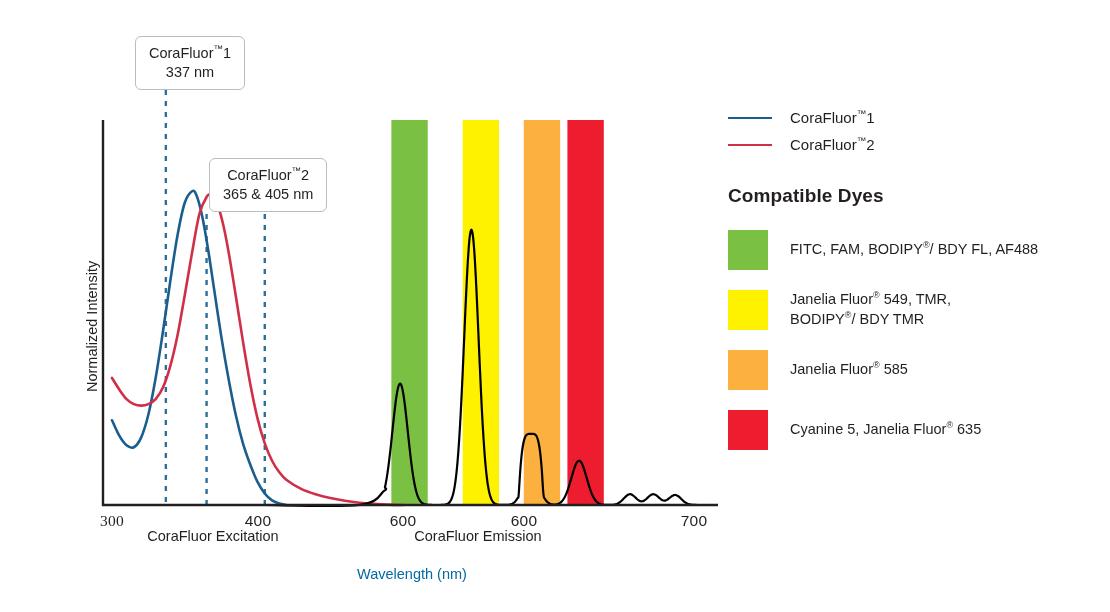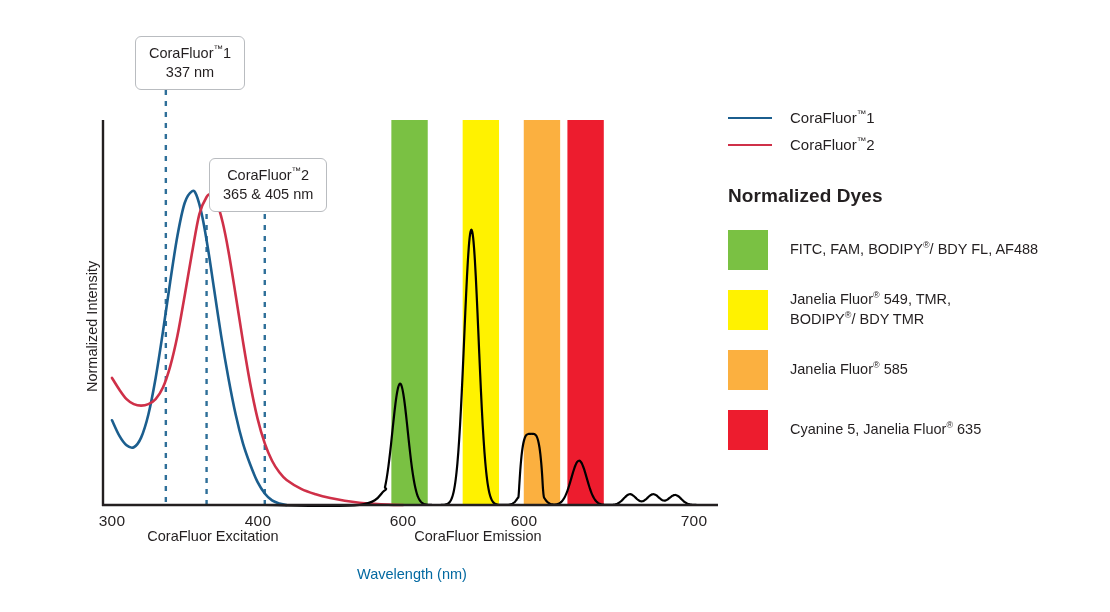--- a/index.html
+++ b/index.html
@@ -137,21 +137,21 @@
         <line x1="206.575" y1="214" x2="206.575" y2="505" stroke="#2e6f99" stroke-width="2.4" stroke-dasharray="5 6" stroke-linecap="butt"></line>
         <line x1="264.775" y1="214" x2="264.775" y2="505" stroke="#2e6f99" stroke-width="2.4" stroke-dasharray="5 6" stroke-linecap="butt"></line>
         <path d="M 112.00 420.30 C 113.21 422.87, 116.85 431.53, 119.28 435.70 C 121.70 439.87, 124.13 443.40, 126.55 445.32 C 128.97 447.25, 131.40 448.53, 133.82 447.25 C 136.25 445.97, 138.67 443.08, 141.10 437.63 C 143.53 432.17, 145.95 424.47, 148.38 414.52 C 150.80 404.58, 153.22 391.75, 155.65 377.95 C 158.08 364.15, 160.50 347.79, 162.93 331.75 C 165.35 315.71, 167.77 297.74, 170.20 281.70 C 172.63 265.66, 175.05 248.65, 177.48 235.50 C 179.90 222.35, 182.32 210.15, 184.75 202.77 C 187.18 195.40, 190.09 192.51, 192.03 191.23 C 193.97 189.94, 194.69 190.90, 196.39 195.07 C 198.09 199.25, 200.27 207.27, 202.21 216.25 C 204.15 225.23, 206.09 237.10, 208.03 248.97 C 209.97 260.85, 211.67 273.04, 213.85 287.48 C 216.03 301.91, 218.70 320.52, 221.13 335.60 C 223.55 350.68, 225.97 364.80, 228.40 377.95 C 230.83 391.10, 233.25 403.62, 235.68 414.52 C 238.10 425.43, 240.53 435.06, 242.95 443.40 C 245.38 451.74, 247.80 458.16, 250.22 464.57 C 252.65 470.99, 255.07 477.09, 257.50 481.90 C 259.93 486.71, 262.35 490.37, 264.77 493.45 C 267.20 496.53, 269.63 498.71, 272.05 500.38 C 274.48 502.05, 276.90 502.69, 279.33 503.46 C 281.75 504.23, 285.39 504.74, 286.60 505.00" fill="none" stroke="#1b5e8e" stroke-width="2.6" stroke-linejoin="round" stroke-linecap="round"></path>
         <path d="M 112.00 377.95 C 113.21 379.88, 116.85 385.97, 119.28 389.50 C 121.70 393.03, 124.13 396.69, 126.55 399.13 C 128.97 401.56, 131.40 403.04, 133.82 404.13 C 136.25 405.22, 138.67 405.67, 141.10 405.67 C 143.53 405.67, 145.95 405.22, 148.38 404.13 C 150.80 403.04, 153.22 401.88, 155.65 399.13 C 158.08 396.37, 160.50 393.03, 162.93 387.57 C 165.35 382.12, 167.77 375.06, 170.20 366.40 C 172.63 357.74, 175.05 347.47, 177.48 335.60 C 179.90 323.73, 182.32 308.97, 184.75 295.17 C 187.18 281.38, 189.60 266.30, 192.03 252.82 C 194.45 239.35, 196.88 223.63, 199.30 214.32 C 201.73 205.02, 204.63 200.21, 206.57 197.00 C 208.51 193.79, 209.24 194.11, 210.94 195.07 C 212.64 196.04, 214.82 198.28, 216.76 202.77 C 218.70 207.27, 220.64 214.00, 222.58 222.02 C 224.52 230.05, 226.22 238.71, 228.40 250.90 C 230.58 263.09, 233.25 280.10, 235.68 295.17 C 238.10 310.25, 240.53 326.62, 242.95 341.38 C 245.38 356.13, 247.80 370.89, 250.22 383.73 C 252.65 396.56, 255.07 408.43, 257.50 418.38 C 259.93 428.32, 262.35 436.34, 264.77 443.40 C 267.20 450.46, 269.63 455.91, 272.05 460.73 C 274.48 465.54, 276.90 469.07, 279.33 472.27 C 281.75 475.48, 282.96 477.22, 286.60 479.98 C 290.24 482.73, 296.30 486.46, 301.15 488.83 C 306.00 491.20, 310.85 492.68, 315.70 494.22 C 320.55 495.76, 325.40 496.98, 330.25 498.07 C 335.10 499.16, 339.95 500.00, 344.80 500.76 C 349.65 501.53, 354.50 502.18, 359.35 502.69 C 364.20 503.20, 369.05 503.52, 373.90 503.85 C 378.75 504.17, 383.60 504.42, 388.45 504.62 C 393.30 504.81, 400.57 504.94, 403.00 505.00" fill="none" stroke="#cf3048" stroke-width="2.6" stroke-linejoin="round" stroke-linecap="round"></path>
         <path d="M 264.77 505.00 C 280.54 505.00, 339.47 507.35, 359.35 505.00 C 379.24 502.65, 379.82 493.84, 384.09 490.89 C 388.35 487.93, 384.67 488.58, 384.96 487.27 C 385.25 485.96, 385.54 484.54, 385.83 483.01 C 386.12 481.47, 386.41 479.83, 386.70 478.07 C 387.00 476.31, 387.29 474.43, 387.58 472.44 C 387.87 470.45, 388.16 468.34, 388.45 466.13 C 388.74 463.92, 389.03 461.59, 389.32 459.19 C 389.61 456.78, 389.91 454.27, 390.20 451.70 C 390.49 449.13, 390.78 446.46, 391.07 443.77 C 391.36 441.08, 391.65 438.31, 391.94 435.55 C 392.23 432.80, 392.52 429.99, 392.82 427.24 C 393.11 424.49, 393.40 421.72, 393.69 419.04 C 393.98 416.36, 394.27 413.70, 394.56 411.18 C 394.85 408.66, 395.14 406.20, 395.43 403.91 C 395.73 401.62, 396.02 399.43, 396.31 397.46 C 396.60 395.48, 396.89 393.65, 397.18 392.05 C 397.47 390.45, 397.76 389.04, 398.05 387.88 C 398.34 386.72, 398.64 385.77, 398.93 385.10 C 399.22 384.42, 399.51 383.98, 399.80 383.81 C 400.09 383.64, 400.38 383.73, 400.67 384.07 C 400.96 384.41, 401.25 385.02, 401.55 385.86 C 401.84 386.70, 402.13 387.81, 402.42 389.12 C 402.71 390.43, 403.00 391.99, 403.29 393.72 C 403.58 395.45, 403.87 397.41, 404.16 399.50 C 404.46 401.59, 404.75 403.88, 405.04 406.25 C 405.33 408.63, 405.62 411.17, 405.91 413.75 C 406.20 416.33, 406.49 419.04, 406.78 421.75 C 407.07 424.46, 407.37 427.25, 407.66 430.01 C 407.95 432.77, 408.24 435.57, 408.53 438.31 C 408.82 441.05, 409.11 443.79, 409.40 446.45 C 409.69 449.11, 409.98 451.73, 410.28 454.25 C 410.57 456.77, 410.86 459.22, 411.15 461.57 C 411.44 463.91, 411.73 466.17, 412.02 468.30 C 412.31 470.44, 412.60 472.47, 412.89 474.39 C 413.19 476.30, 413.48 478.11, 413.77 479.79 C 414.06 481.48, 414.35 483.04, 414.64 484.50 C 414.93 485.96, 415.22 487.30, 415.51 488.55 C 415.80 489.79, 416.10 490.92, 416.39 491.96 C 416.68 493.00, 416.97 493.94, 417.26 494.80 C 417.55 495.66, 417.84 496.42, 418.13 497.12 C 418.42 497.82, 418.71 498.43, 419.01 498.99 C 419.30 499.55, 419.59 500.03, 419.88 500.47 C 420.17 500.91, 420.46 501.29, 420.75 501.64 C 421.04 501.98, 421.33 502.27, 421.62 502.53 C 421.92 502.79, 422.21 503.01, 422.50 503.21 C 422.79 503.41, 423.08 503.57, 423.37 503.72 C 423.66 503.87, 423.95 503.99, 424.24 504.10 C 424.53 504.20, 424.83 504.29, 425.12 504.37 C 425.41 504.45, 425.70 504.51, 425.99 504.57 C 426.28 504.62, 426.57 504.67, 426.86 504.70 C 427.15 504.74, 427.44 504.77, 427.74 504.80 C 428.03 504.83, 428.32 504.85, 428.61 504.87 C 428.90 504.89, 429.19 504.90, 429.48 504.91 C 429.77 504.93, 430.06 504.94, 430.35 504.94 C 430.65 504.95, 430.94 504.96, 431.23 504.96 C 431.52 504.97, 431.81 504.97, 432.10 504.98 C 432.39 504.98, 432.68 504.98, 432.97 504.99 C 433.26 504.99, 433.56 504.99, 433.85 504.99 C 434.14 504.99, 434.43 504.99, 434.72 504.99 C 435.01 504.99, 435.30 505.00, 435.59 505.00 C 435.88 505.00, 436.17 505.00, 436.47 505.00 C 436.76 505.00, 437.05 505.00, 437.34 505.00 C 437.63 504.99, 437.92 504.99, 438.21 504.99 C 438.50 504.99, 438.79 504.99, 439.08 504.99 C 439.38 504.99, 439.67 504.98, 439.96 504.98 C 440.25 504.98, 440.54 504.97, 440.83 504.97 C 441.12 504.96, 441.41 504.95, 441.70 504.94 C 441.99 504.93, 442.29 504.92, 442.58 504.91 C 442.87 504.89, 443.16 504.88, 443.45 504.85 C 443.74 504.83, 444.03 504.80, 444.32 504.76 C 444.61 504.73, 444.90 504.69, 445.20 504.63 C 445.49 504.57, 445.78 504.51, 446.07 504.43 C 446.36 504.35, 446.65 504.25, 446.94 504.13 C 447.23 504.01, 447.52 503.88, 447.81 503.70 C 448.11 503.53, 448.40 503.33, 448.69 503.08 C 448.98 502.83, 449.27 502.56, 449.56 502.21 C 449.85 501.86, 450.14 501.48, 450.43 501.00 C 450.72 500.53, 451.02 500.00, 451.31 499.35 C 451.60 498.71, 451.89 498.00, 452.18 497.14 C 452.47 496.28, 452.76 495.34, 453.05 494.22 C 453.34 493.10, 453.63 491.87, 453.93 490.43 C 454.22 488.99, 454.51 487.41, 454.80 485.60 C 455.09 483.78, 455.38 481.79, 455.67 479.53 C 455.96 477.28, 456.25 474.82, 456.54 472.07 C 456.84 469.32, 457.13 466.33, 457.42 463.03 C 457.71 459.73, 458.00 456.17, 458.29 452.30 C 458.58 448.42, 458.87 444.25, 459.16 439.78 C 459.45 435.31, 459.75 430.53, 460.04 425.47 C 460.33 420.41, 460.62 415.04, 460.91 409.43 C 461.20 403.83, 461.49 397.92, 461.78 391.84 C 462.07 385.76, 462.36 379.41, 462.66 372.96 C 462.95 366.52, 463.24 359.85, 463.53 353.18 C 463.82 346.52, 464.11 339.69, 464.40 332.99 C 464.69 326.28, 464.98 319.50, 465.27 312.95 C 465.57 306.40, 465.86 299.87, 466.15 293.70 C 466.44 287.53, 466.73 281.49, 467.02 275.91 C 467.31 270.34, 467.60 265.02, 467.89 260.25 C 468.18 255.49, 468.48 251.10, 468.77 247.34 C 469.06 243.58, 469.35 240.30, 469.64 237.70 C 469.93 235.10, 470.22 233.07, 470.51 231.74 C 470.80 230.41, 471.09 229.72, 471.39 229.72 C 471.68 229.73, 471.97 230.41, 472.26 231.74 C 472.55 233.07, 472.84 235.10, 473.13 237.70 C 473.42 240.30, 473.71 243.58, 474.00 247.34 C 474.30 251.10, 474.59 255.49, 474.88 260.25 C 475.17 265.02, 475.46 270.34, 475.75 275.91 C 476.04 281.49, 476.33 287.53, 476.62 293.70 C 476.91 299.87, 477.21 306.40, 477.50 312.95 C 477.79 319.50, 478.08 326.28, 478.37 332.99 C 478.66 339.69, 478.95 346.52, 479.24 353.18 C 479.53 359.85, 479.82 366.52, 480.12 372.96 C 480.41 379.41, 480.70 385.76, 480.99 391.84 C 481.28 397.92, 481.57 403.83, 481.86 409.43 C 482.15 415.04, 482.44 420.41, 482.73 425.47 C 483.03 430.53, 483.32 435.31, 483.61 439.78 C 483.90 444.25, 484.19 448.42, 484.48 452.30 C 484.77 456.17, 485.06 459.73, 485.35 463.03 C 485.64 466.33, 485.94 469.32, 486.23 472.07 C 486.52 474.82, 486.81 477.28, 487.10 479.53 C 487.39 481.79, 487.68 483.78, 487.97 485.60 C 488.26 487.41, 488.55 488.99, 488.85 490.43 C 489.14 491.87, 489.43 493.10, 489.72 494.22 C 490.01 495.34, 490.30 496.28, 490.59 497.14 C 490.88 498.00, 491.17 498.71, 491.46 499.35 C 491.76 500.00, 492.05 500.53, 492.34 501.00 C 492.63 501.48, 492.92 501.86, 493.21 502.21 C 493.50 502.56, 493.79 502.83, 494.08 503.08 C 494.37 503.33, 494.67 503.53, 494.96 503.70 C 495.25 503.88, 495.54 504.01, 495.83 504.13 C 496.12 504.25, 496.41 504.35, 496.70 504.43 C 496.99 504.51, 497.28 504.57, 497.58 504.63 C 497.87 504.68, 498.16 504.73, 498.45 504.76 C 498.74 504.80, 499.03 504.83, 499.32 504.85 C 499.61 504.87, 499.90 504.89, 500.19 504.90 C 500.49 504.92, 500.78 504.93, 501.07 504.94 C 501.36 504.95, 501.65 504.95, 501.94 504.95 C 502.23 504.96, 502.52 504.96, 502.81 504.96 C 503.10 504.96, 503.40 504.96, 503.69 504.96 C 503.98 504.96, 504.27 504.95, 504.56 504.95 C 504.85 504.94, 505.14 504.94, 505.43 504.93 C 505.72 504.92, 506.01 504.91, 506.31 504.89 C 506.60 504.88, 506.89 504.86, 507.18 504.84 C 507.47 504.82, 507.76 504.79, 508.05 504.76 C 508.34 504.73, 508.63 504.69, 508.92 504.65 C 509.22 504.60, 509.51 504.56, 509.80 504.49 C 510.09 504.43, 510.38 504.37, 510.67 504.28 C 510.96 504.20, 511.25 504.11, 511.54 504.00 C 511.83 503.89, 512.13 503.76, 512.42 503.62 C 512.71 503.47, 513.00 503.31, 513.29 503.12 C 513.58 502.93, 513.87 502.73, 514.16 502.49 C 514.45 502.25, 514.74 501.98, 515.04 501.68 C 515.33 501.39, 515.62 501.06, 515.91 500.69 C 516.20 500.32, 516.49 499.92, 516.78 499.48 C 517.07 499.04, 517.36 498.56, 517.65 498.04 C 517.95 497.51, 518.24 498.76, 518.53 496.34 C 518.82 493.93, 519.11 487.90, 519.40 483.54 C 519.69 479.19, 519.98 474.18, 520.27 470.21 C 520.56 466.25, 520.86 462.84, 521.15 459.75 C 521.44 456.67, 521.73 454.07, 522.02 451.73 C 522.31 449.39, 522.60 447.45, 522.89 445.72 C 523.18 444.00, 523.47 442.60, 523.77 441.37 C 524.06 440.14, 524.35 439.17, 524.64 438.33 C 524.93 437.49, 525.22 436.86, 525.51 436.31 C 525.80 435.76, 526.09 435.38, 526.38 435.05 C 526.68 434.72, 526.97 434.51, 527.26 434.33 C 527.55 434.15, 527.84 434.05, 528.13 433.97 C 528.42 433.88, 528.71 433.85, 529.00 433.82 C 529.29 433.79, 529.59 433.79, 529.88 433.78 C 530.17 433.77, 530.46 433.78, 530.75 433.78 C 531.04 433.77, 531.33 433.77, 531.62 433.78 C 531.91 433.78, 532.20 433.77, 532.50 433.79 C 532.79 433.80, 533.08 433.81, 533.37 433.85 C 533.66 433.90, 533.95 433.95, 534.24 434.06 C 534.53 434.17, 534.82 434.30, 535.11 434.52 C 535.41 434.75, 535.70 435.00, 535.99 435.40 C 536.28 435.79, 536.57 436.25, 536.86 436.89 C 537.15 437.52, 537.44 438.25, 537.73 439.22 C 538.02 440.18, 538.32 441.27, 538.61 442.66 C 538.90 444.04, 539.19 445.61, 539.48 447.53 C 539.77 449.44, 540.06 451.59, 540.35 454.16 C 540.64 456.73, 540.93 459.59, 541.23 462.95 C 541.52 466.31, 541.81 470.02, 542.10 474.31 C 542.39 478.61, 542.68 484.94, 542.97 488.71 C 543.26 492.48, 543.55 495.29, 543.84 496.93 C 544.14 498.57, 544.43 498.05, 544.72 498.54 C 545.01 499.04, 545.30 499.49, 545.59 499.91 C 545.88 500.32, 546.17 500.70, 546.46 501.04 C 546.75 501.38, 547.05 501.69, 547.34 501.96 C 547.63 502.24, 547.92 502.48, 548.21 502.70 C 548.50 502.92, 548.79 503.11, 549.08 503.28 C 549.37 503.45, 549.66 503.59, 549.96 503.72 C 550.25 503.85, 550.54 503.95, 550.83 504.05 C 551.12 504.14, 551.41 504.21, 551.70 504.28 C 551.99 504.34, 552.28 504.39, 552.57 504.43 C 552.87 504.47, 553.16 504.49, 553.45 504.51 C 553.74 504.53, 554.03 504.53, 554.32 504.53 C 554.61 504.53, 554.90 504.51, 555.19 504.49 C 555.48 504.46, 555.78 504.43, 556.07 504.38 C 556.36 504.34, 556.65 504.28, 556.94 504.21 C 557.23 504.14, 557.52 504.06, 557.81 503.96 C 558.10 503.86, 558.39 503.75, 558.69 503.62 C 558.98 503.48, 559.27 503.34, 559.56 503.17 C 559.85 502.99, 560.14 502.80, 560.43 502.59 C 560.72 502.37, 561.01 502.13, 561.30 501.85 C 561.60 501.58, 561.89 501.28, 562.18 500.95 C 562.47 500.61, 562.76 500.25, 563.05 499.85 C 563.34 499.44, 563.63 499.01, 563.92 498.53 C 564.21 498.05, 564.51 497.53, 564.80 496.97 C 565.09 496.41, 565.38 495.81, 565.67 495.17 C 565.96 494.52, 566.25 493.84, 566.54 493.11 C 566.83 492.38, 567.12 491.61, 567.42 490.81 C 567.71 490.00, 568.00 489.15, 568.29 488.27 C 568.58 487.40, 568.87 486.48, 569.16 485.54 C 569.45 484.60, 569.74 483.63, 570.03 482.65 C 570.33 481.66, 570.62 480.65, 570.91 479.65 C 571.20 478.64, 571.49 477.62, 571.78 476.61 C 572.07 475.61, 572.36 474.59, 572.65 473.62 C 572.94 472.64, 573.24 471.67, 573.53 470.75 C 573.82 469.83, 574.11 468.93, 574.40 468.09 C 574.69 467.26, 574.98 466.46, 575.27 465.74 C 575.56 465.02, 575.85 464.35, 576.15 463.76 C 576.44 463.18, 576.73 462.66, 577.02 462.24 C 577.31 461.82, 577.60 461.47, 577.89 461.23 C 578.18 460.98, 578.47 460.82, 578.76 460.76 C 579.06 460.69, 579.35 460.73, 579.64 460.85 C 579.93 460.98, 580.22 461.20, 580.51 461.51 C 580.80 461.81, 581.09 462.22, 581.38 462.69 C 581.67 463.17, 581.97 463.74, 582.26 464.38 C 582.55 465.01, 582.84 465.72, 583.13 466.49 C 583.42 467.25, 583.71 468.08, 584.00 468.95 C 584.29 469.82, 584.58 470.74, 584.88 471.69 C 585.17 472.63, 585.46 473.62, 585.75 474.61 C 586.04 475.60, 586.33 476.61, 586.62 477.62 C 586.91 478.63, 587.20 479.65, 587.49 480.65 C 587.79 481.65, 588.08 482.65, 588.37 483.62 C 588.66 484.59, 588.95 485.55, 589.24 486.47 C 589.53 487.39, 589.82 488.29, 590.11 489.14 C 590.40 490.00, 590.70 490.82, 590.99 491.60 C 591.28 492.38, 591.57 493.13, 591.86 493.82 C 592.15 494.52, 592.44 495.18, 592.73 495.80 C 593.02 496.41, 593.31 496.98, 593.61 497.52 C 593.90 498.05, 594.19 498.54, 594.48 498.99 C 594.77 499.45, 595.06 499.86, 595.35 500.24 C 595.64 500.62, 595.93 500.96, 596.22 501.28 C 596.52 501.59, 596.81 501.87, 597.10 502.12 C 597.39 502.38, 597.68 502.60, 597.97 502.81 C 598.26 503.01, 598.55 503.19, 598.84 503.35 C 599.13 503.51, 599.43 503.65, 599.72 503.77 C 600.01 503.90, 600.30 504.00, 600.59 504.10 C 600.88 504.19, 601.17 504.27, 601.46 504.35 C 601.75 504.42, 602.04 504.48, 602.34 504.53 C 602.63 504.59, 602.92 504.63, 603.21 504.67 C 603.50 504.71, 603.79 504.74, 604.08 504.77 C 604.37 504.80, 604.66 504.82, 604.95 504.84 C 605.25 504.86, 605.54 504.87, 605.83 504.89 C 606.12 504.90, 606.41 504.91, 606.70 504.92 C 606.99 504.93, 607.28 504.93, 607.57 504.94 C 607.86 504.94, 608.16 504.94, 608.45 504.94 C 608.74 504.94, 609.03 504.94, 609.32 504.94 C 609.61 504.94, 609.90 504.93, 610.19 504.92 C 610.48 504.92, 610.77 504.91, 611.07 504.89 C 611.36 504.88, 611.65 504.86, 611.94 504.84 C 612.23 504.82, 612.52 504.80, 612.81 504.77 C 613.10 504.74, 613.39 504.71, 613.68 504.67 C 613.98 504.63, 614.27 504.58, 614.56 504.52 C 614.85 504.47, 615.14 504.40, 615.43 504.33 C 615.72 504.25, 616.01 504.17, 616.30 504.07 C 616.59 503.98, 616.89 503.87, 617.18 503.75 C 617.47 503.62, 617.76 503.49, 618.05 503.33 C 618.34 503.18, 618.63 503.02, 618.92 502.83 C 619.21 502.65, 619.50 502.45, 619.80 502.24 C 620.09 502.02, 620.38 501.79, 620.67 501.54 C 620.96 501.30, 621.25 501.04, 621.54 500.77 C 621.83 500.49, 622.12 500.21, 622.41 499.91 C 622.71 499.62, 623.00 499.32, 623.29 499.01 C 623.58 498.71, 623.87 498.39, 624.16 498.09 C 624.45 497.78, 624.74 497.47, 625.03 497.18 C 625.32 496.89, 625.62 496.60, 625.91 496.33 C 626.20 496.06, 626.49 495.80, 626.78 495.58 C 627.07 495.35, 627.36 495.14, 627.65 494.96 C 627.94 494.78, 628.23 494.63, 628.53 494.51 C 628.82 494.40, 629.11 494.31, 629.40 494.26 C 629.69 494.21, 629.98 494.20, 630.27 494.22 C 630.56 494.24, 630.85 494.30, 631.14 494.39 C 631.44 494.48, 631.73 494.61, 632.02 494.76 C 632.31 494.91, 632.60 495.10, 632.89 495.31 C 633.18 495.51, 633.47 495.75, 633.76 495.99 C 634.05 496.24, 634.35 496.51, 634.64 496.77 C 634.93 497.04, 635.22 497.33, 635.51 497.61 C 635.80 497.89, 636.09 498.18, 636.38 498.45 C 636.67 498.72, 636.96 498.99, 637.26 499.24 C 637.55 499.49, 637.84 499.74, 638.13 499.95 C 638.42 500.17, 638.71 500.37, 639.00 500.55 C 639.29 500.72, 639.58 500.87, 639.87 500.99 C 640.17 501.11, 640.46 501.20, 640.75 501.26 C 641.04 501.32, 641.33 501.36, 641.62 501.36 C 641.91 501.36, 642.20 501.32, 642.49 501.26 C 642.78 501.20, 643.08 501.11, 643.37 500.99 C 643.66 500.87, 643.95 500.72, 644.24 500.55 C 644.53 500.37, 644.82 500.17, 645.11 499.95 C 645.40 499.74, 645.69 499.49, 645.99 499.24 C 646.28 498.99, 646.57 498.72, 646.86 498.45 C 647.15 498.17, 647.44 497.89, 647.73 497.61 C 648.02 497.33, 648.31 497.04, 648.60 496.77 C 648.90 496.50, 649.19 496.24, 649.48 495.99 C 649.77 495.75, 650.06 495.51, 650.35 495.30 C 650.64 495.10, 650.93 494.91, 651.22 494.76 C 651.51 494.60, 651.81 494.47, 652.10 494.38 C 652.39 494.29, 652.68 494.23, 652.97 494.21 C 653.26 494.18, 653.55 494.19, 653.84 494.23 C 654.13 494.28, 654.42 494.36, 654.72 494.47 C 655.01 494.58, 655.30 494.72, 655.59 494.89 C 655.88 495.06, 656.17 495.26, 656.46 495.47 C 656.75 495.68, 657.04 495.92, 657.33 496.17 C 657.63 496.41, 657.92 496.68, 658.21 496.94 C 658.50 497.20, 658.79 497.48, 659.08 497.74 C 659.37 498.00, 659.66 498.27, 659.95 498.51 C 660.24 498.76, 660.54 499.00, 660.83 499.22 C 661.12 499.43, 661.41 499.64, 661.70 499.81 C 661.99 499.99, 662.28 500.14, 662.57 500.26 C 662.86 500.38, 663.15 500.48, 663.45 500.54 C 663.74 500.61, 664.03 500.64, 664.32 500.65 C 664.61 500.65, 664.90 500.62, 665.19 500.56 C 665.48 500.51, 665.77 500.42, 666.06 500.30 C 666.36 500.19, 666.65 500.05, 666.94 499.88 C 667.23 499.72, 667.52 499.53, 667.81 499.33 C 668.10 499.13, 668.39 498.91, 668.68 498.68 C 668.97 498.45, 669.27 498.21, 669.56 497.97 C 669.85 497.73, 670.14 497.48, 670.43 497.24 C 670.72 497.01, 671.01 496.77, 671.30 496.55 C 671.59 496.34, 671.88 496.13, 672.18 495.94 C 672.47 495.76, 672.76 495.59, 673.05 495.46 C 673.34 495.32, 673.63 495.21, 673.92 495.13 C 674.21 495.05, 674.50 494.99, 674.79 494.98 C 675.09 494.96, 675.38 494.97, 675.67 495.02 C 675.96 495.07, 676.25 495.15, 676.54 495.26 C 676.83 495.36, 677.12 495.51, 677.41 495.67 C 677.70 495.84, 678.00 496.03, 678.29 496.25 C 678.58 496.46, 678.87 496.70, 679.16 496.95 C 679.45 497.20, 679.74 497.47, 680.03 497.74 C 680.32 498.01, 680.61 498.30, 680.91 498.58 C 681.20 498.86, 681.49 499.16, 681.78 499.44 C 682.07 499.72, 682.36 500.01, 682.65 500.28 C 682.94 500.55, 683.23 500.82, 683.52 501.07 C 683.82 501.32, 684.11 501.56, 684.40 501.79 C 684.69 502.02, 684.98 502.23, 685.27 502.43 C 685.56 502.63, 685.85 502.82, 686.14 502.99 C 686.43 503.16, 686.73 503.31, 687.02 503.45 C 687.31 503.60, 687.60 503.72, 687.89 503.84 C 688.18 503.95, 688.47 504.05, 688.76 504.14 C 689.05 504.23, 689.34 504.31, 689.64 504.38 C 689.93 504.45, 690.22 504.51, 690.51 504.56 C 690.80 504.61, 691.09 504.65, 691.38 504.69 C 691.67 504.73, 691.96 504.76, 692.25 504.79 C 692.55 504.82, 692.84 504.84, 693.13 504.86 C 693.42 504.88, 693.71 504.89, 694.00 504.91 C 694.29 504.92, 694.58 504.93, 694.87 504.94 C 695.16 504.95, 695.46 504.96, 695.75 504.96 C 696.04 504.97, 696.33 504.97, 696.62 504.98 C 696.91 504.98, 697.20 504.98, 697.49 504.99 C 697.78 504.99, 698.07 504.99, 698.37 504.99 C 698.66 504.99, 698.95 504.99, 699.24 505.00 C 699.53 505.00, 699.82 505.00, 700.11 505.00 C 700.40 505.00, 700.69 505.00, 700.98 505.00 C 701.28 505.00, 701.57 505.00, 701.86 505.00 C 702.15 505.00, 702.44 505.00, 702.73 505.00 C 703.02 505.00, 703.31 505.00, 703.60 505.00 C 703.89 505.00, 704.19 505.00, 704.48 505.00 C 704.77 505.00, 705.06 505.00, 705.35 505.00 C 705.64 505.00, 705.93 505.00, 706.22 505.00 C 706.51 505.00, 706.80 505.00, 707.10 505.00 C 707.39 505.00, 707.24 505.00, 707.97 505.00 C 708.70 505.00, 710.88 505.00, 711.46 505.00" fill="none" stroke="#000000" stroke-width="2.2" stroke-linejoin="round" stroke-linecap="round"></path>
         <line x1="103" y1="120" x2="103" y2="506" stroke="#231f20" stroke-width="2.4"></line>
         <line x1="102" y1="505" x2="718" y2="505" stroke="#231f20" stroke-width="2.4"></line>
       </svg>
 
     <div id="tick-labels">
-        <div class="axis-tick-label" style="left: 112px; top: 512px;">300</div>
+        <div class="axis-tick-label" style="left: 112px; top: 512px; font-family: Liberation Serif, serif;">300</div>
         <div class="axis-tick-label" style="left: 258px; top: 512px; text-align: center;">400</div>
         <div class="axis-tick-label" style="left: 403px; top: 512px;">600</div>
         <div class="axis-tick-label" style="left: 524px; top: 512px;">600</div>
         <div class="axis-tick-label" style="left: 694px; top: 512px;">700</div>
       </div>
 
     <div id="region-labels">
         <div class="region-label" style="left: 213px; top: 528px;">CoraFluor Excitation</div>
         <div class="region-label" style="left: 478px; top: 528px;">CoraFluor Emission</div>
       </div>
@@ -172,21 +172,21 @@
         <div class="series-row">
           <div class="series-swatch" style="border-top-color: rgb(27, 94, 142); border-top-width: 2px;"></div>
           <div class="series-label">CoraFluor<sup class="tm">™</sup>1</div>
         </div>
         <div class="series-row">
           <div class="series-swatch" style="border-top-color: rgb(207, 48, 72); border-top-width: 2px;"></div>
           <div class="series-label">CoraFluor<sup class="tm">™</sup>2</div>
         </div>
       </div>
 
-    <div id="dyes-title">Normalized Dyes</div>
+    <div id="dyes-title">Compatible Dyes</div>
 
     <div id="dye-list">
         <div class="dye-row">
           <div class="dye-swatch" style="background: rgb(122, 193, 67);"></div>
           <div class="dye-label">
             <span>FITC, FAM, BODIPY<sup class="reg">®</sup>/ BDY FL, AF488</span>
           </div>
         </div>
         <div class="dye-row">
           <div class="dye-swatch" style="background: rgb(255, 242, 0);"></div>

